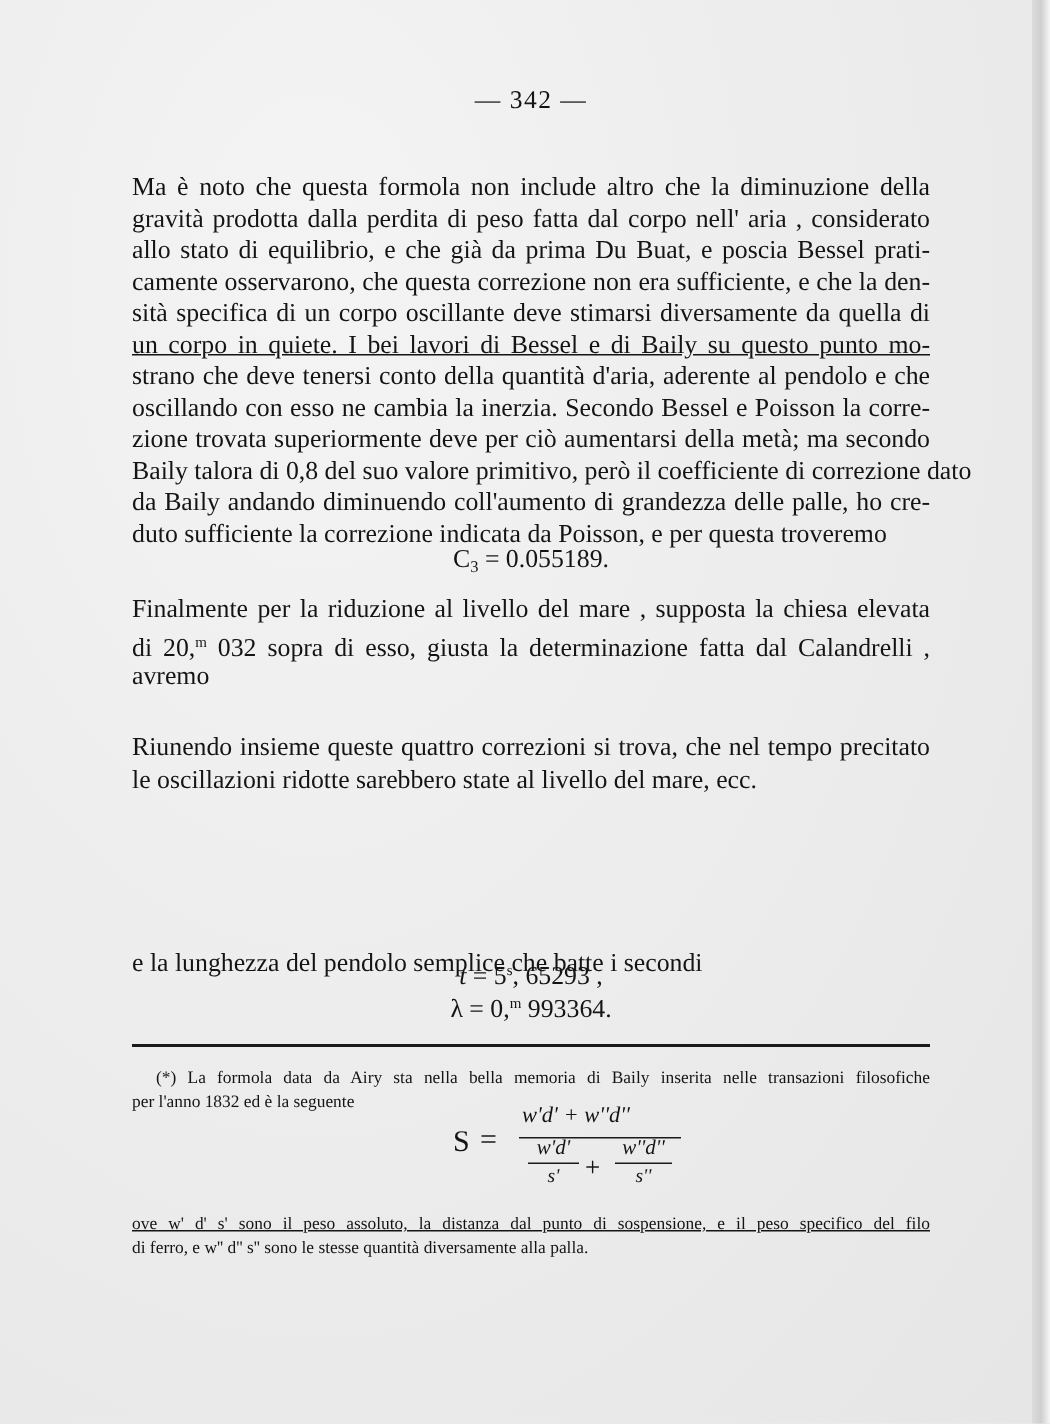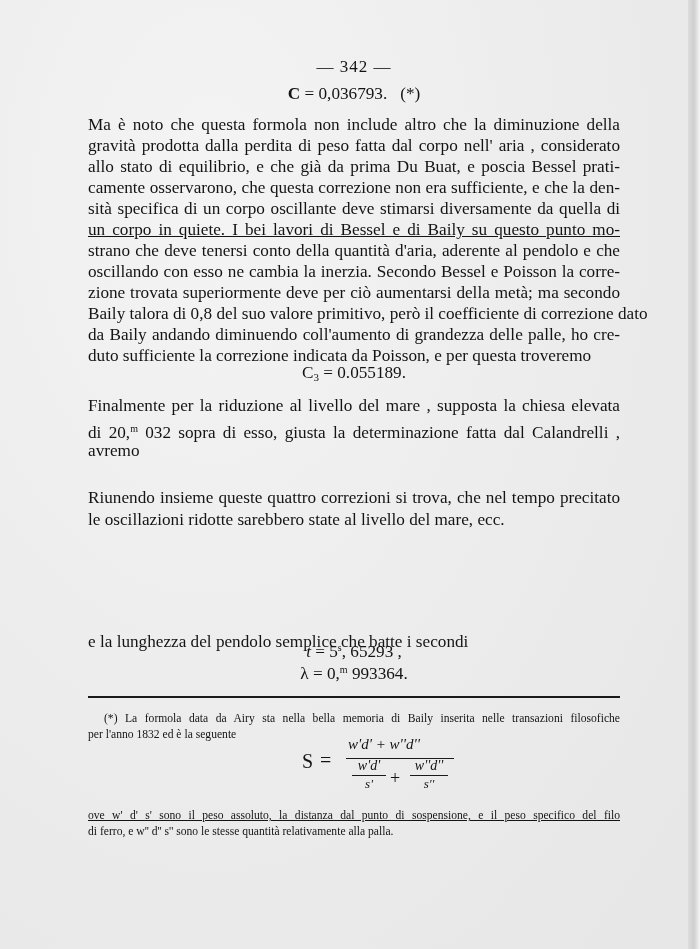--- a/index.html
+++ b/index.html
@@ -61,25 +61,20 @@
   .formula .s2 { position: absolute; left: 106px; top: 38px; width: 42px; text-align: center; font-size: 13px; }
 </style>
 </head>
 <body>
 
 <div class="page" data-name="document-page">
   <div class="edge" data-name="page-edge-shadow"></div>
 
   <div class="center pagenum" style="top:58px;" data-name="page-number">— 342 —</div>
 
-  <div class="center" style="top:86px;" data-name="equation-c">
-    <b data-name="equation-c-lhs">C</b>
-    <span data-name="equation-c-rhs">= 0,036793.</span>
-    &nbsp;&nbsp;<span data-name="footnote-marker">(*)</span>
-  </div>
 
   <div data-name="paragraph-1">
     <div class="line" style="top:116px;" data-name="text-line">Ma è noto che questa formola non include altro che la diminuzione della</div>
     <div class="line" style="top:140px;" data-name="text-line">gravità prodotta dalla perdita di peso fatta dal corpo nell' aria , considerato</div>
     <div class="line" style="top:164px;" data-name="text-line">allo stato di equilibrio, e che già da prima Du Buat, e poscia Bessel prati-</div>
     <div class="line" style="top:188px;" data-name="text-line">camente osservarono, che questa correzione non era sufficiente, e che la den-</div>
     <div class="line" style="top:212px;" data-name="text-line">sità specifica di un corpo oscillante deve stimarsi diversamente da quella di</div>
     <div class="line" style="top:236px;" data-name="text-line">un corpo in quiete. I bei lavori di Bessel e di Baily su questo punto mo-</div>
     <div class="line" style="top:260px;" data-name="text-line">strano che deve tenersi conto della quantità d'aria, aderente al pendolo e che</div>
     <div class="line" style="top:284px;" data-name="text-line">oscillando con esso ne cambia la inerzia. Secondo Bessel e Poisson la corre-</div>
@@ -133,21 +128,21 @@
       <span class="d1" data-name="formula-denominator-term1-num">w'd'</span>
       <span class="d1b" data-name="fraction-bar"></span>
       <span class="s1" data-name="formula-denominator-term1-den">s'</span>
       <span class="plus" data-name="formula-plus">+</span>
       <span class="d2" data-name="formula-denominator-term2-num">w''d''</span>
       <span class="d2b" data-name="fraction-bar"></span>
       <span class="s2" data-name="formula-denominator-term2-den">s''</span>
     </div>
 
     <div class="fn" style="top:808px;text-decoration:underline;" data-name="footnote-line">ove w' d' s' sono il peso assoluto, la distanza dal punto di sospensione, e il peso specifico del filo</div>
-    <div class="fn last" style="top:824px;" data-name="footnote-line">di ferro, e w'' d'' s'' sono le stesse quantità relativamente alla palla.</div>
+    <div class="fn last" style="top:824px;" data-name="footnote-line">di ferro, e w'' d'' s'' sono le stesse quantità diversamente alla palla.</div>
   </div>
 </div>
 
 <style>
   
   [data-name="equation-lambda"] { top: 661px !important; }
   [data-name="paragraph-5"] { top: 635px !important; }
   [data-name="equation-t"] { top: 605px !important; }
   [data-name="paragraph-4"] { top: 573px !important; }
   [data-name="equation-total"] { top: 541px !important; }

